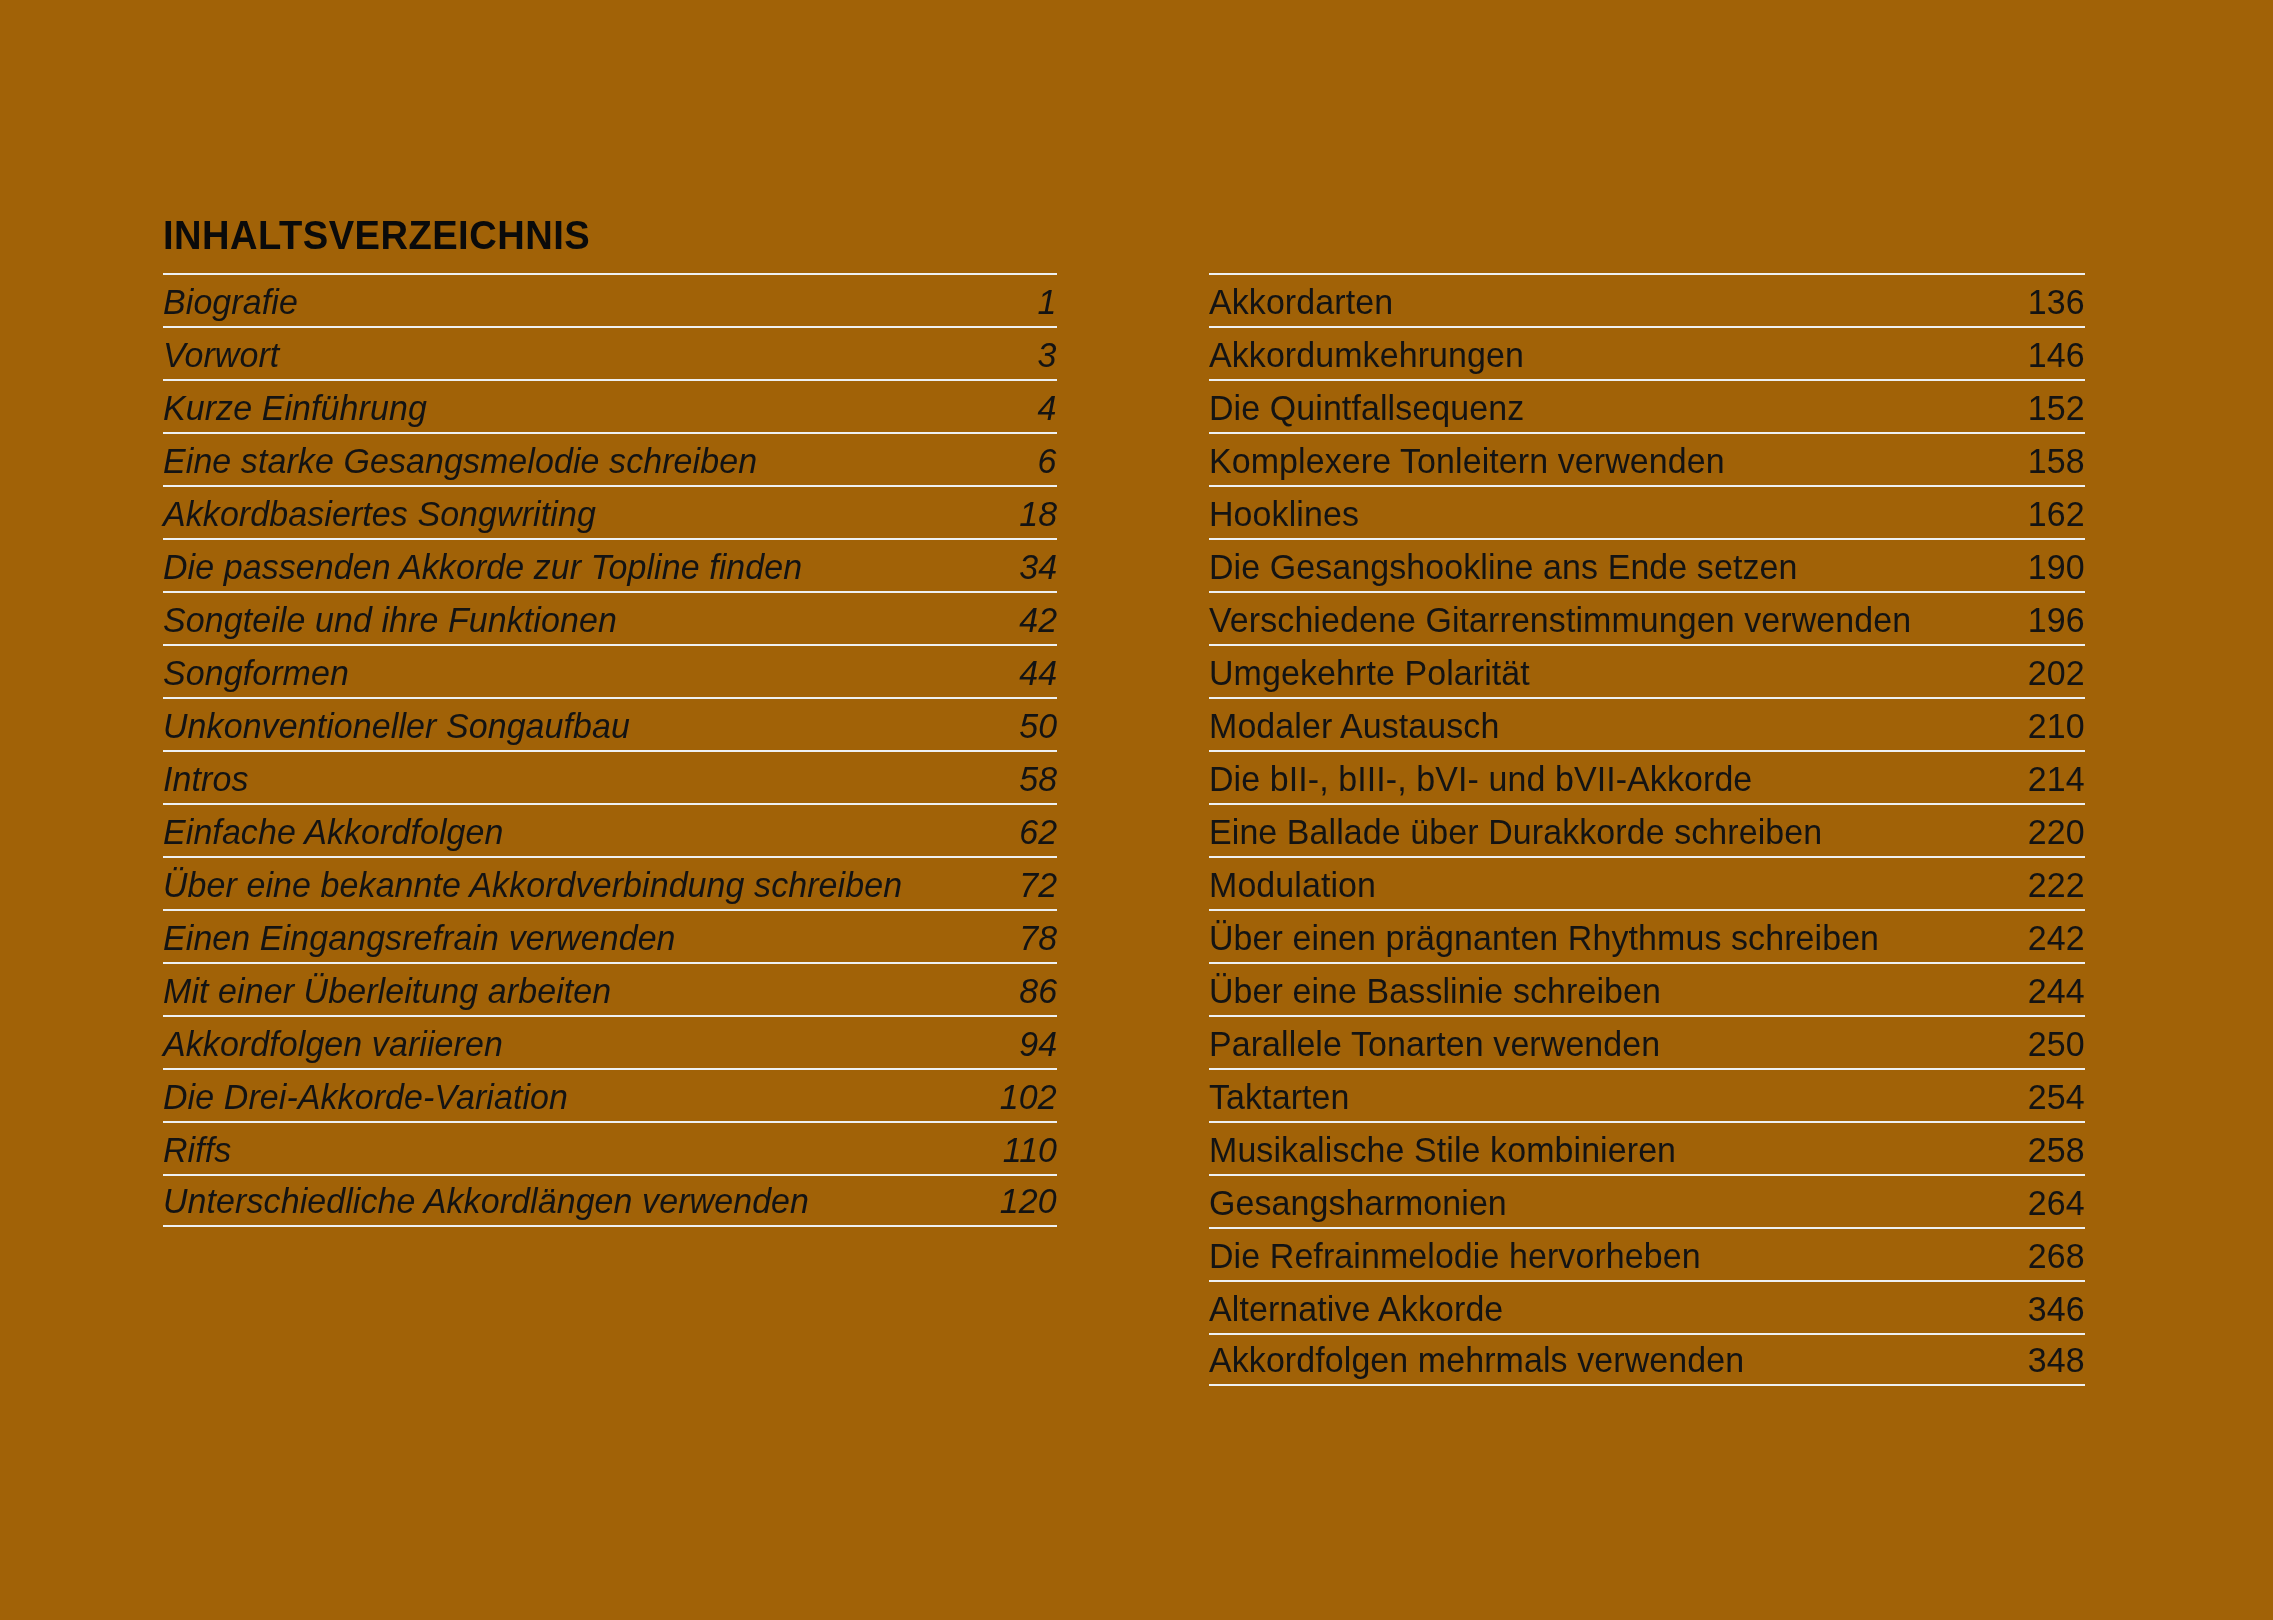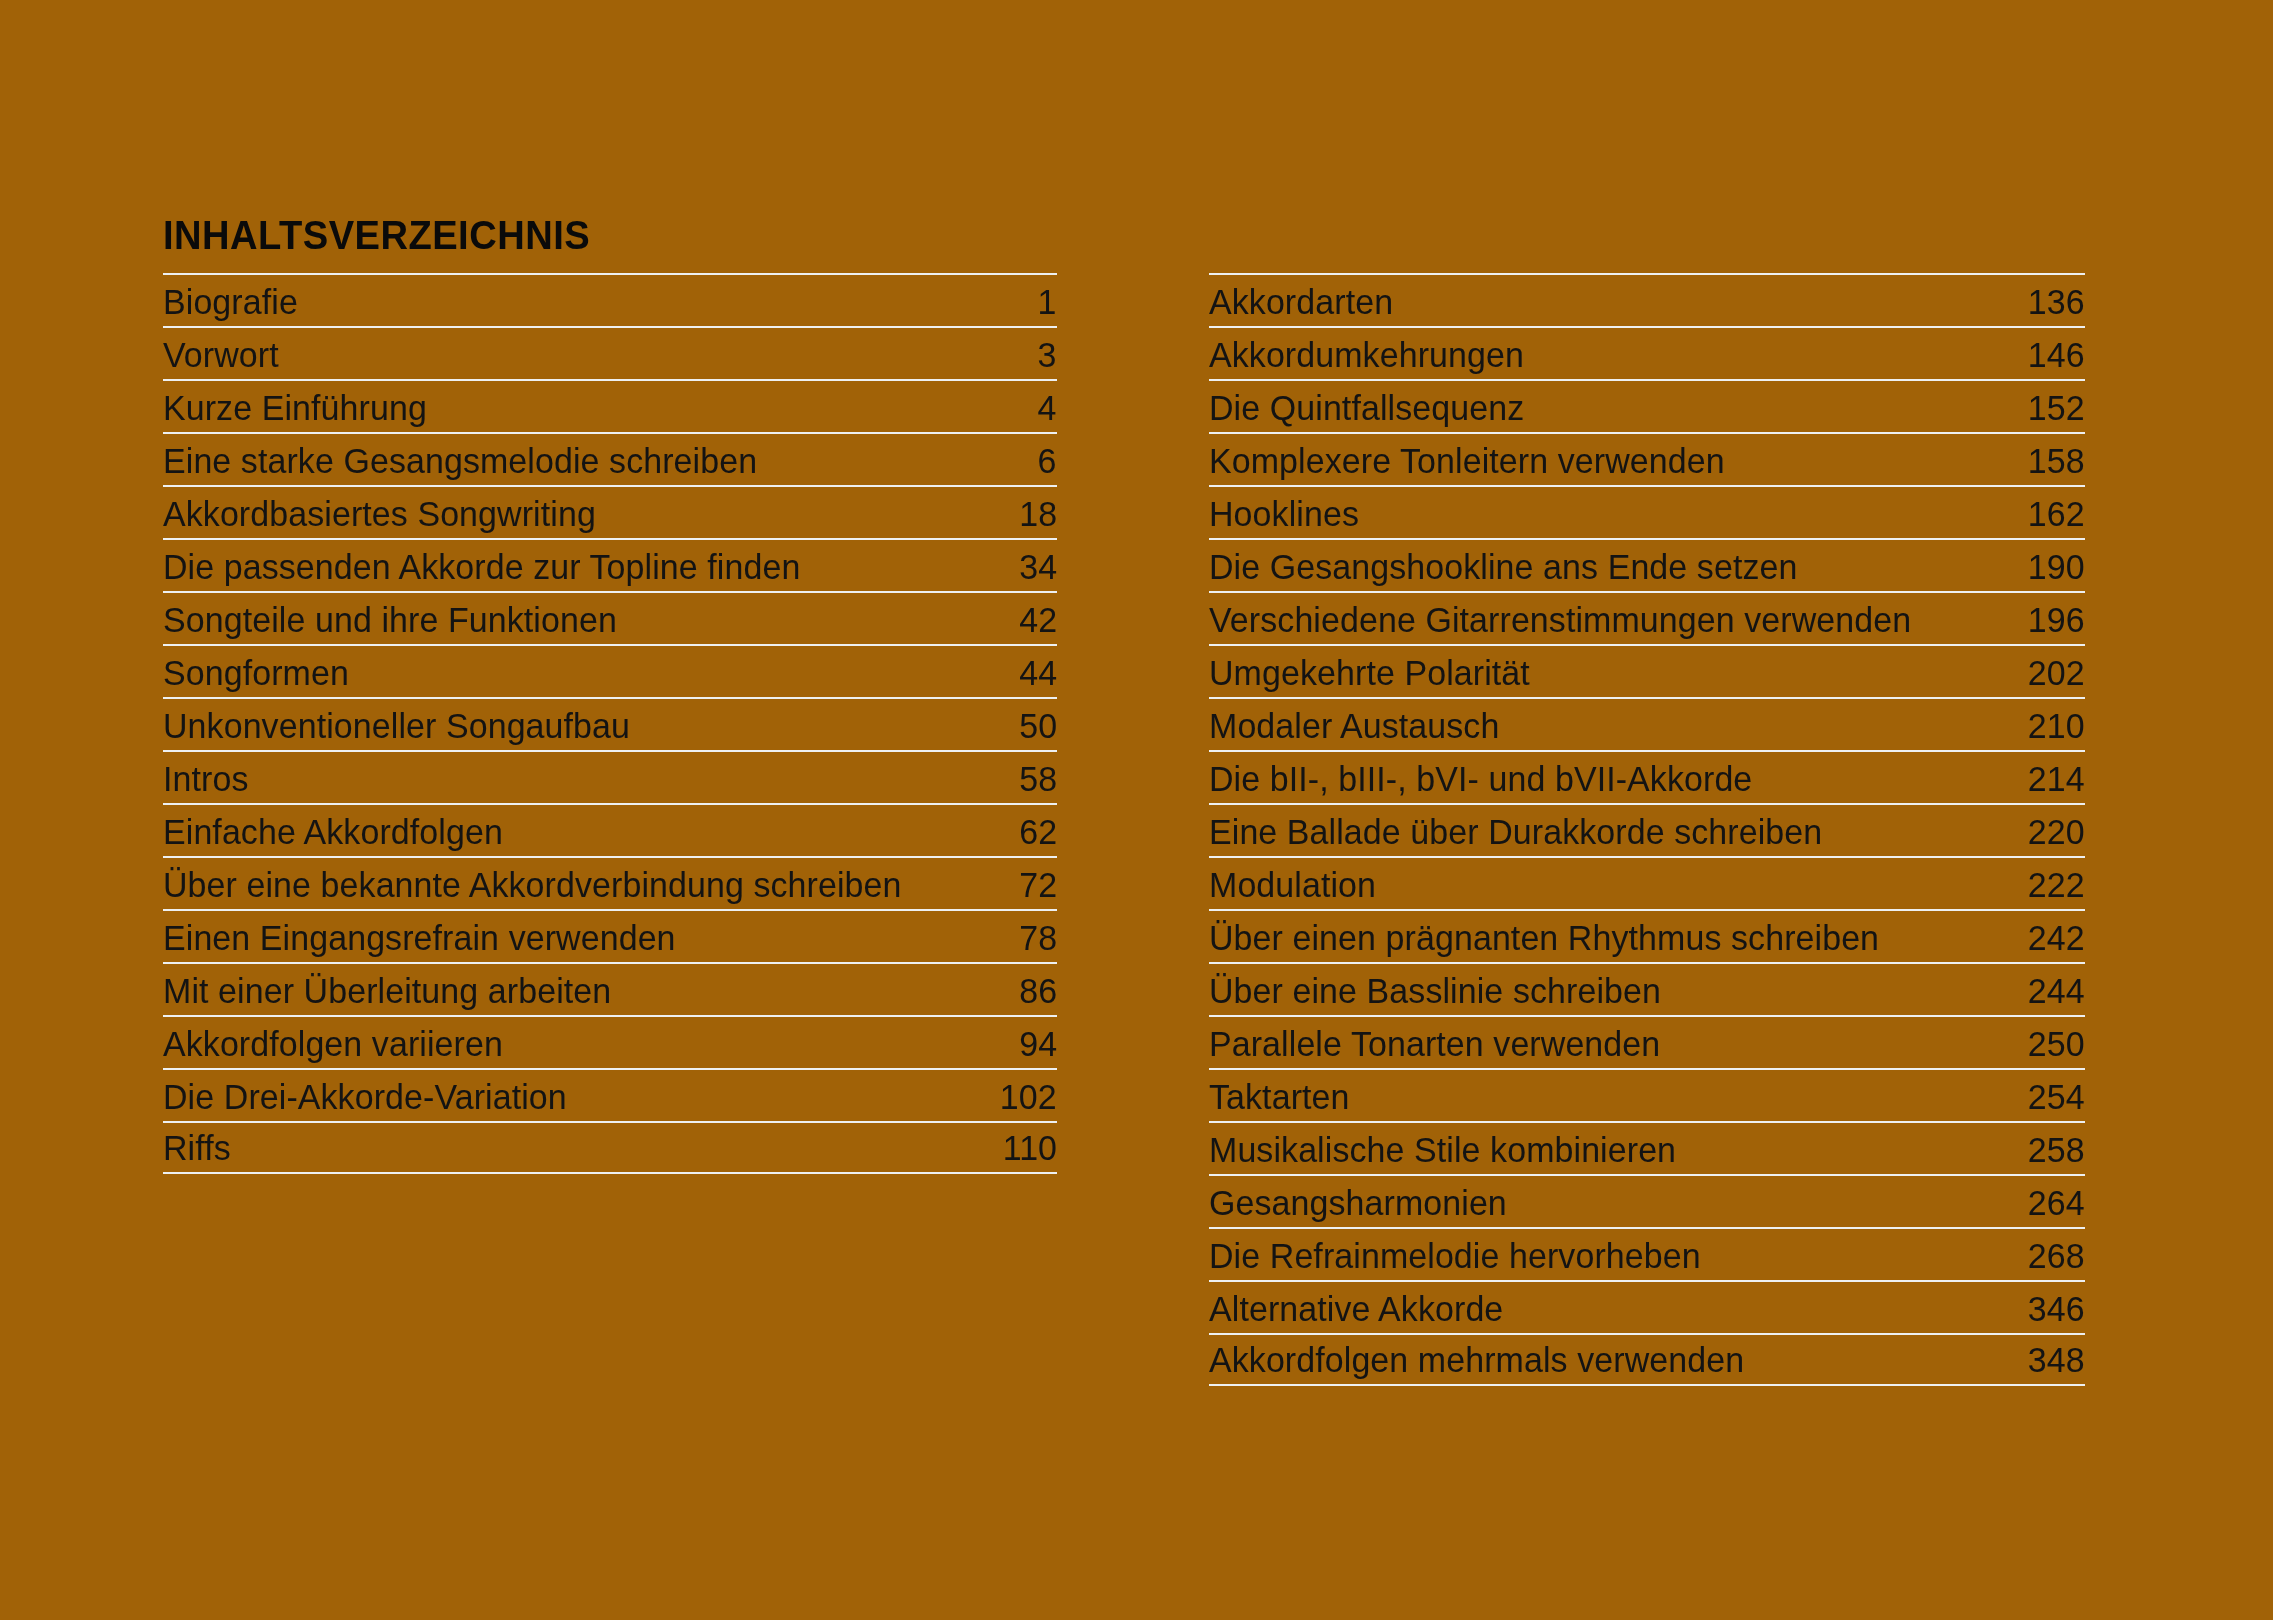--- a/index.html
+++ b/index.html
@@ -36,21 +36,21 @@
     transform: scaleX(0.93);
     transform-origin: left center;
     white-space: nowrap;
   }
 
   
   .toc-column {
     position: absolute;
     top: 273px;
   }
-  #toc-column-left  { left: 163px;  width: 894px; }
+  #toc-column-left  { left: 163px;  width: 894px; font-style: italic; }
   #toc-column-right { left: 1165px; width: 876px; margin-left: 44px;  }
 
   
   .toc-row {
     position: relative;
     display: flex;
     align-items: flex-end;
     justify-content: space-between;
     height: 53px;
     box-sizing: border-box;
@@ -166,20 +166,24 @@
         <span class="toc-entry-page">94</span>
       </div>
       <div class="toc-row">
         <span class="toc-entry-title">Die Drei-Akkorde-Variation</span>
         <span class="toc-entry-page">102</span>
       </div>
       <div class="toc-row">
         <span class="toc-entry-title">Riffs</span>
         <span class="toc-entry-page">110</span>
       </div>
+      <div class="toc-row">
+        <span class="toc-entry-title">Unterschiedliche Akkordlängen verwenden</span>
+        <span class="toc-entry-page">120</span>
+      </div>
     </div>
 
   <div class="toc-column" id="toc-column-right">
       <div class="toc-row">
         <span class="toc-entry-title">Akkordarten</span>
         <span class="toc-entry-page">136</span>
       </div>
       <div class="toc-row">
         <span class="toc-entry-title">Akkordumkehrungen</span>
         <span class="toc-entry-page">146</span>

